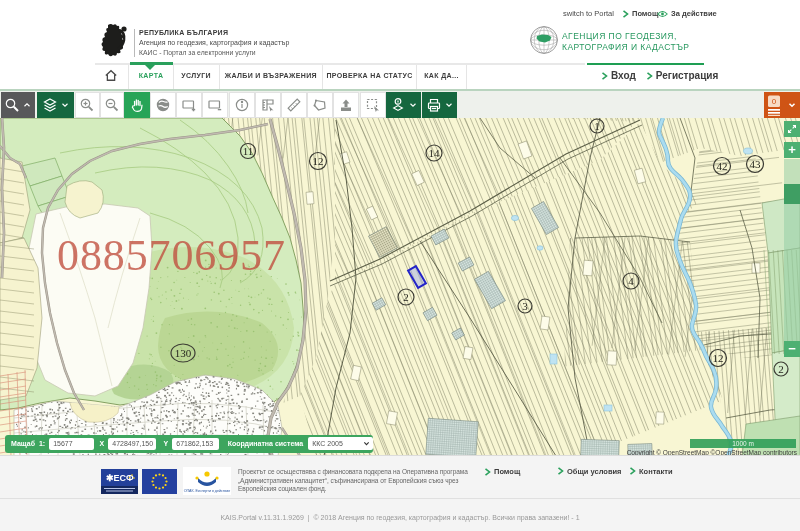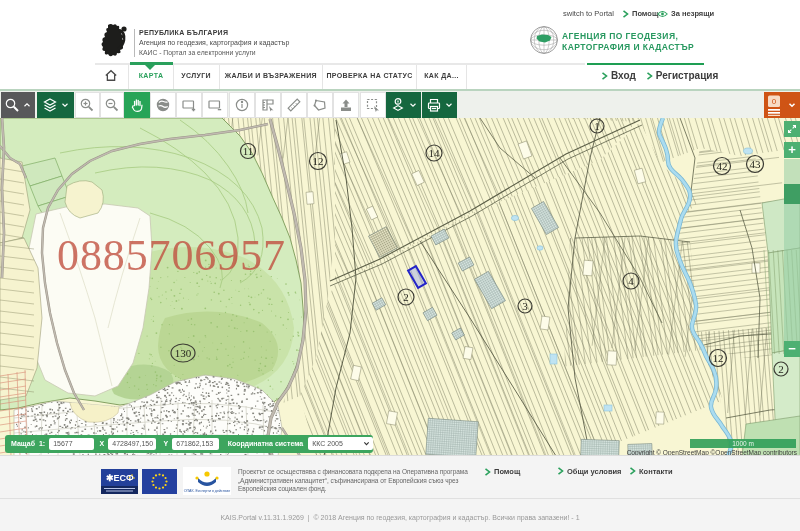--- a/index.html
+++ b/index.html
@@ -23,34 +23,34 @@
         <svg width="7" height="8" viewBox="0 0 8 10" style="margin-right:3px">
           <path d="M1.5 1 L6.5 5 L1.5 9" fill="none" stroke="#2aa05c" stroke-width="2"></path>
         </svg>
         <b style="color:#3e3e3e">Помощ</b>
       </span>
      <span style="position:absolute;left:657px;top:0;display:inline-flex;align-items:center;white-space:nowrap">
         <svg width="11" height="8" viewBox="0 0 14 10" style="margin-right:3px">
           <path d="M1 5 Q7 -1.5 13 5 Q7 11.5 1 5 Z" fill="none" stroke="#2aa05c" stroke-width="1.4"></path>
           <circle cx="7" cy="5" r="1.8" fill="#2aa05c"></circle>
         </svg>
-        <b style="color:#3e3e3e">За незрящи</b>
+        <b style="color:#3e3e3e">За действие</b>
       </span>
   </div>
   <div style="position:absolute;left:529px;top:25px"><svg width="30" height="30" viewBox="0 0 30 30">
 <circle cx="15" cy="15" r="13.4" fill="none" stroke="#8a8a8a" stroke-width="0.8"></circle>
 <ellipse cx="15" cy="15" rx="13.4" ry="5.2" fill="none" stroke="#9a9a9a" stroke-width="0.5"></ellipse>
 <ellipse cx="15" cy="15" rx="13.4" ry="9.8" fill="none" stroke="#9a9a9a" stroke-width="0.5"></ellipse>
 <ellipse cx="15" cy="15" rx="5.2" ry="13.4" fill="none" stroke="#9a9a9a" stroke-width="0.5"></ellipse>
 <ellipse cx="15" cy="15" rx="9.8" ry="13.4" fill="none" stroke="#9a9a9a" stroke-width="0.5"></ellipse>
 <line x1="1.6" y1="15" x2="28.4" y2="15" stroke="#9a9a9a" stroke-width="0.5"></line>
 <line x1="15" y1="1.6" x2="15" y2="28.4" stroke="#9a9a9a" stroke-width="0.5"></line>
 <path d="M8 11 L13 9.5 L19 10 L22.5 12 L21 15.5 L16 17.5 L10.5 16.5 L7.5 13.5 Z" fill="#2e9e64"></path>
 </svg></div>
-  <div style="position:absolute;left:562px;top:31px;font-size:8.5px;font-weight:bold;color:#27985f;letter-spacing:0.45px;line-height:11.2px">АГЕНЦИЯ ПО ГЕОДЕЗИЯ,<br>КАРТОГРАФИЯ И КАДАСТЪР</div>
+  <div style="position:absolute;left:562px;top:31px;font-size:8.5px;font-weight:normal;color:#27985f;letter-spacing:0.45px;line-height:11.2px">АГЕНЦИЯ ПО ГЕОДЕЗИЯ,<br>КАРТОГРАФИЯ И КАДАСТЪР</div>
 </div>
 <div style="position:absolute;left:0;top:63px;width:800px;height:25.5px;background:#fff">
     <div style="position:absolute;left:95px;top:0;width:32.7px;height:25.5px;display:flex;align-items:center;justify-content:center">
       <svg width="14" height="13" viewBox="0 0 16 15">
         <path d="M2 7.5 L8 2 L14 7.5 M3.8 6.5 V13 H12.2 V6.5" fill="none" stroke="#4a4a4a" stroke-width="1.5"></path>
       </svg>
     </div>
     <div style="position:absolute;left:127.7px;top:0;width:44.8px;height:25.5px;display:flex;align-items:center;justify-content:center;font-size:7px;font-weight:bold;color:#2aa05c;letter-spacing:0.4px;border-left:1px solid #e5e5e5">КАРТА</div>
     <div style="position:absolute;left:172.5px;top:0;width:46.25px;height:25.5px;display:flex;align-items:center;justify-content:center;font-size:7px;font-weight:bold;color:#3c3c3c;letter-spacing:0.35px;border-left:1px solid #e5e5e5;box-sizing:border-box;white-space:nowrap">УСЛУГИ</div>
     <div style="position:absolute;left:218.75px;top:0;width:103.25px;height:25.5px;display:flex;align-items:center;justify-content:center;font-size:7px;font-weight:bold;color:#3c3c3c;letter-spacing:0.35px;border-left:1px solid #e5e5e5;box-sizing:border-box;white-space:nowrap">ЖАЛБИ И ВЪЗРАЖЕНИЯ</div>

